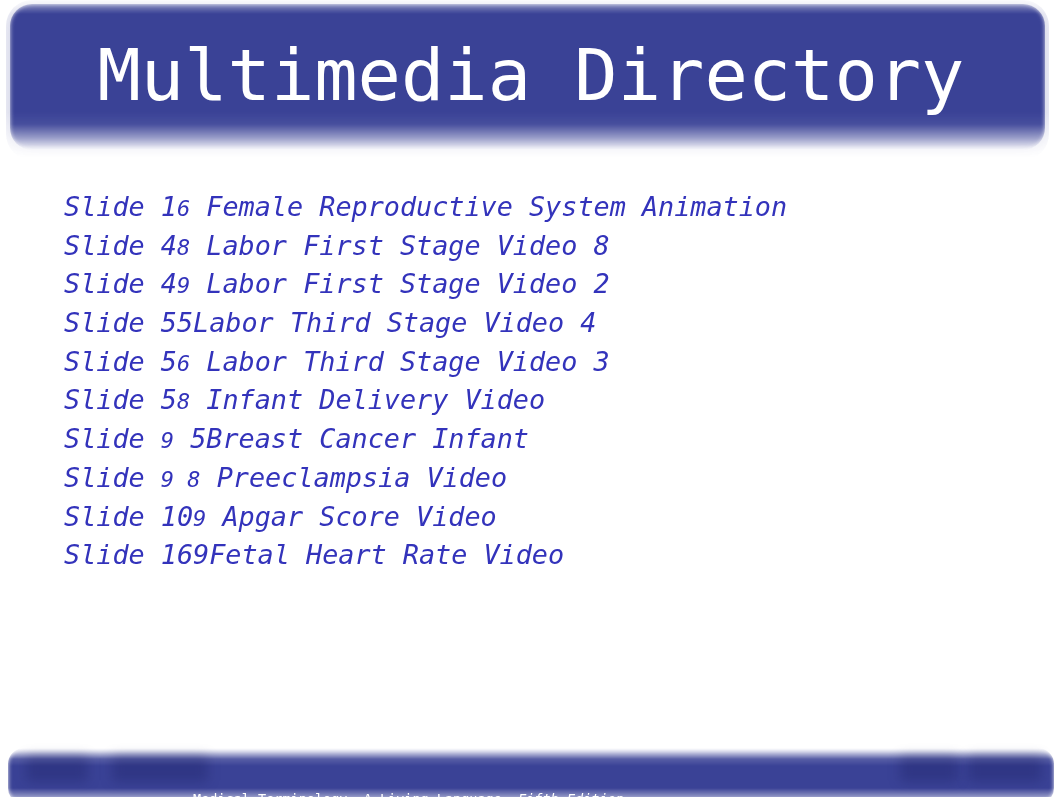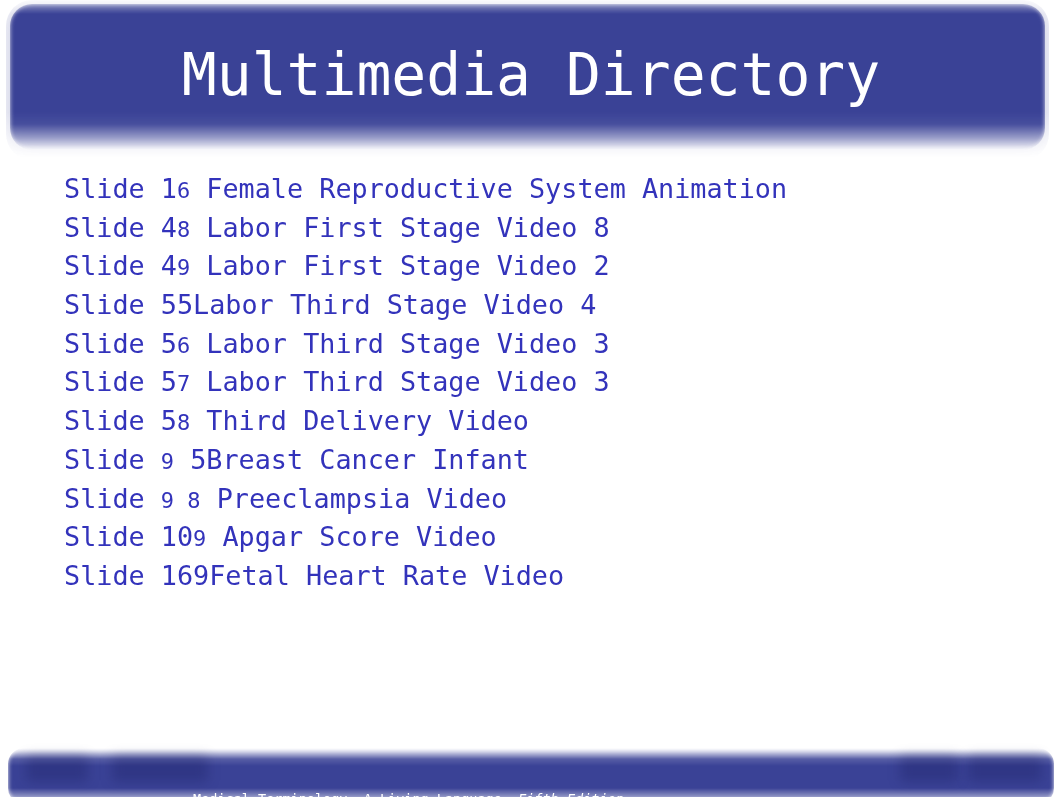--- a/index.html
+++ b/index.html
@@ -82,32 +82,33 @@
   }
 
   .title-text {
     position: absolute;
     left: 0;
     top: 42px;
     width: 1062px;
     text-align: center;
     color: #ffffff;
     font-family: "DejaVu Sans Mono", "Liberation Mono", monospace;
-    font-size: 58px;
+    font-size: 72px;
     line-height: 66px;
     letter-spacing: 0px;
     white-space: pre;
   }
 
   
   .directory-list {
     position: absolute;
     left: 64px;
-    top: 170px;
+    top: 188px;
     width: 960px;
+    font-style: italic;
   }
 
   .directory-line {
     height: 38.7px;
     line-height: 38.7px;
     color: #3333bb;
     font-family: "DejaVu Sans Mono", "Liberation Mono", monospace;
     font-size: 26.8px;
     white-space: pre;
     letter-spacing: 0px;
@@ -186,22 +187,21 @@
   <div class="title-banner-glow"></div>
   <div class="title-banner"></div>
   <div class="title-text">Multimedia Directory</div>
 
   <div class="directory-list">
       <div class="directory-line"><span>Slide 1</span><span class="seg-sm">6</span><span> </span><span>Female Reproductive System Animation</span></div>
       <div class="directory-line"><span>Slide 4</span><span class="seg-sm">8</span><span> </span><span>Labor First Stage Video 8</span></div>
       <div class="directory-line"><span>Slide 4</span><span class="seg-sm">9</span><span> </span><span>Labor First Stage Video 2</span></div>
       <div class="directory-line"><span>Slide 55</span><span>Labor Third Stage Video 4</span></div>
       <div class="directory-line"><span>Slide 5</span><span class="seg-sm">6</span><span> </span><span>Labor Third Stage Video 3</span></div>
-      <div class="directory-line"><span>Slide 5</span><span class="seg-sm">7</span><span> </span><span>Labor Third Stage Video 3</span></div>
-      <div class="directory-line"><span>Slide 5</span><span class="seg-sm">8</span><span> </span><span>Third Delivery Video</span></div>
+      <div class="directory-line"><span>Slide 5</span><span class="seg-sm">8</span><span> </span><span>Infant Delivery Video</span></div>
       <div class="directory-line"><span>Slide </span><span class="seg-sm">9</span><span> </span><span>5Breast Cancer Infant</span></div>
       <div class="directory-line"><span>Slide </span><span class="seg-sm">9 8</span><span> </span><span>Preeclampsia Video</span></div>
       <div class="directory-line"><span>Slide 10</span><span class="seg-sm">9</span><span> </span><span>Apgar Score Video</span></div>
       <div class="directory-line"><span>Slide 169</span><span>Fetal Heart Rate Video</span></div>
     </div>
 
   <div class="footer-bar"></div>
   <div class="footer-watermark left-a"></div>
   <div class="footer-watermark left-b"></div>
   <div class="footer-watermark right-a"></div>

